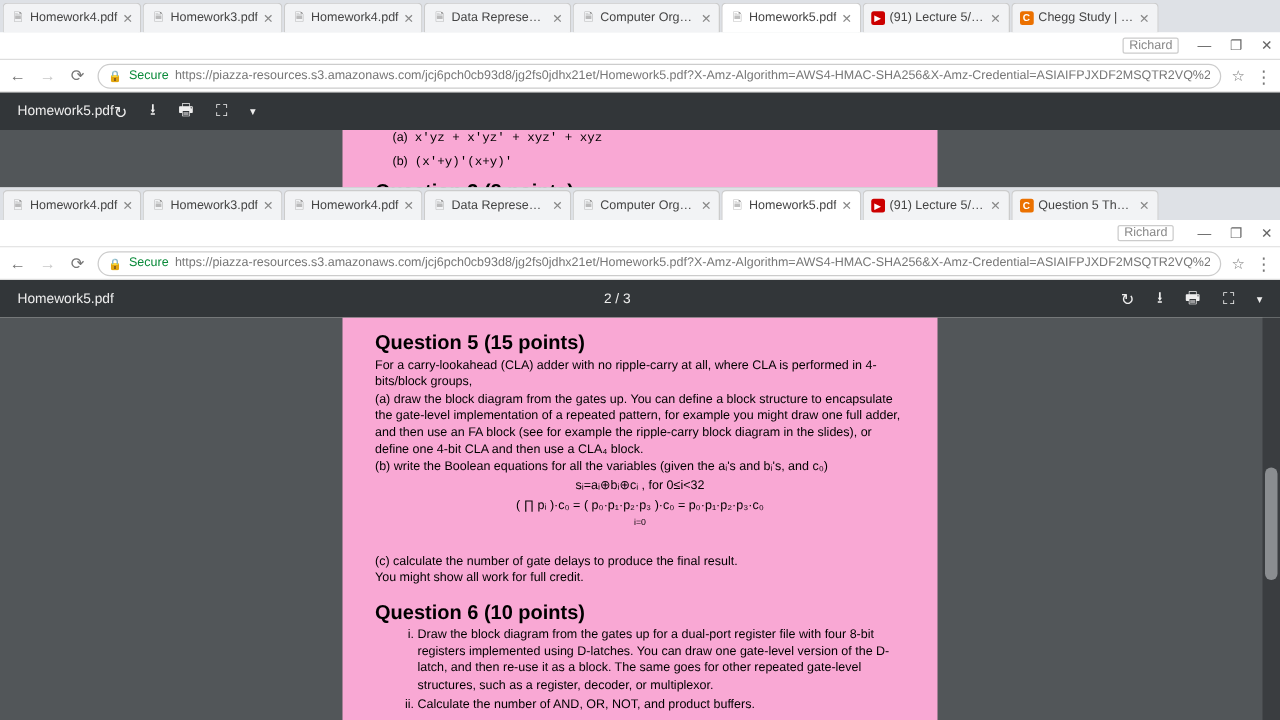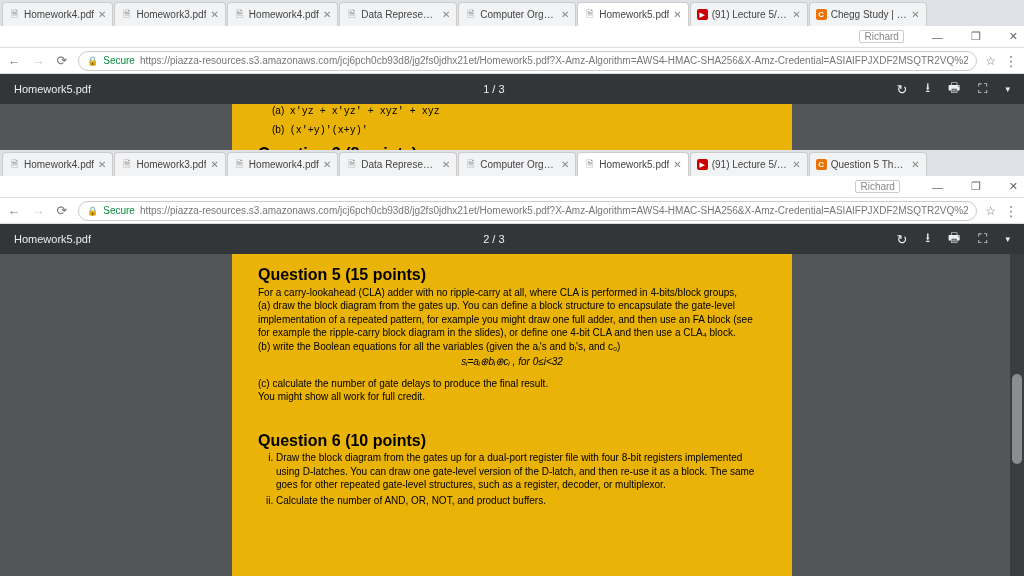--- a/index.html
+++ b/index.html
@@ -1,20 +1,20 @@
 <!DOCTYPE html>
 <html><head>
 <meta charset="utf-8">
 <style>
 *{margin:0;padding:0;box-sizing:border-box;font-family:"Segoe UI",Arial,sans-serif}
 body{background:#202124;width:1024px;height:576px;overflow:hidden;position:relative}
 .window{position:absolute;left:0;width:1024px;background:#fff}
 .w1{top:0;height:150px}
 .w2{top:150px;height:426px}
-.titlebar{height:22px;background:#fff;display:flex;align-items:center;justify-content:flex-end;padding:0 6px;gap:28px;font-size:12px;color:#555;border-bottom:1px solid #ddd}
+.titlebar{height:22px;background:#fff;display:flex;align-items:center;justify-content:flex-end;padding:0 6px;gap:15px;font-size:12px;color:#555;border-bottom:1px solid #ddd}
 .titlebar .user{margin-right:auto;opacity:0}
 .tb-btn{cursor:pointer;font-size:11px;color:#666}
 .tabstrip{height:26px;background:#dee1e6;display:flex;align-items:flex-end;padding-left:2px;overflow:hidden}
 .tab{height:24px;background:#f2f3f5;border-radius:4px 4px 0 0;display:flex;align-items:center;padding:0 6px;margin-right:1px;font-size:10px;color:#444;max-width:118px;min-width:90px;gap:4px;border:1px solid #ccc;border-bottom:none;cursor:pointer}
 .tab.active{background:#fff}
 .tab .fav{width:11px;height:11px;flex:0 0 11px;display:flex;align-items:center;justify-content:center;font-size:9px;color:#888}
 .tab .txt{overflow:hidden;white-space:nowrap;text-overflow:ellipsis;flex:1}
 .tab .x{font-size:10px;color:#888;cursor:pointer}
 .fav.yt{background:#cc0000;color:#fff;border-radius:2px;font-size:7px}
 .fav.chegg{background:#eb7100;color:#fff;border-radius:2px;font-size:8px;font-weight:bold}
@@ -26,28 +26,28 @@
 .url{color:#777;white-space:nowrap;overflow:hidden}
 .star{color:#777;font-size:12px;cursor:pointer}
 .dots{color:#777;font-size:14px;cursor:pointer}
 .pdfbar{height:30px;background:#323639;display:flex;align-items:center;color:#eee;font-size:11px;padding:0 14px}
 .pdfbar .title{flex:0 0 auto}
 .pdfbar .center{flex:1;text-align:center;font-size:11px}
 .pdfbar .actions{display:flex;gap:18px;align-items:center}
 .pdfbar .act{cursor:pointer;font-size:13px}
 .page-area{background:#525659;height:calc(100% - 104px);display:flex;justify-content:center;overflow:hidden;position:relative}
 .w1 .page-area{height:46px}
-.paper{background:#eab308;width:560px;padding:4px 26px;font-family:"Times New Roman",serif;font-size:10px;line-height:1.35;color:#000}
+.paper{background:#f9a8d4;width:476px;padding:4px 26px;font-family:"Times New Roman",serif;font-size:10px;line-height:1.35;color:#000}
 .w1 .paper{padding-top:0}
 .mono{font-family:"Courier New",monospace;font-size:10px}
 .qh{font-weight:bold;font-size:16px;margin-top:6px}
 .hint{font-style:italic;margin-left:14px}
-.eq{text-align:center;font-style:italic;margin:2px 0}
+.eq{text-align:center;margin:2px 0}
 .indent{margin-left:14px}
-ol.roman{list-style:lower-roman;margin-left:18px}
+ol.roman{list-style:lower-roman;margin-left:34px}
 ol.roman li{margin-bottom:2px}
 .scrollbar{position:absolute;right:0;top:0;width:14px;height:100%;background:#3a3d40}
 .thumb{position:absolute;right:2px;width:10px;background:#8a8d90;border-radius:5px}
 </style>
 </head>
 <body>
 
 <div class="window w1">
   <div class="tabstrip" id="tabs1">
       <div class="tab">
@@ -105,21 +105,20 @@
     <div class="omnibox">
       <span class="lock">🔒</span>
       <span class="secure">Secure</span>
       <span class="url">https://piazza-resources.s3.amazonaws.com/jcj6pch0cb93d8/jg2fs0jdhx21et/Homework5.pdf?X-Amz-Algorithm=AWS4-HMAC-SHA256&amp;X-Amz-Credential=ASIAIFPJXDF2MSQTR2VQ%2F20180422%2Fus-east…</span>
     </div>
     <span class="star">☆</span>
     <span class="dots">⋮</span>
   </div>
   <div class="pdfbar">
     <span class="title">Homework5.pdf</span>
-    <span class="center">1 / 3</span>
     <div class="actions">
       <span class="act">↻</span>
       <span class="act">⭳</span>
       <span class="act">🖶</span>
       <span class="act">⛶</span>
       <span class="act" style="font-size:9px">▾</span>
     </div>
   </div>
   <div class="page-area">
     <div class="paper">
@@ -202,23 +201,27 @@
       <span class="act" style="font-size:9px">▾</span>
     </div>
   </div>
   <div class="page-area">
     <div class="paper">
       <div class="qh">Question 5 (15 points)</div>
       <div>For a carry-lookahead (CLA) adder with no ripple-carry at all, where CLA is performed in 4-bits/block groups,</div>
       <div>  (a) draw the block diagram from the gates up. You can define a block structure to encapsulate the gate-level implementation of a repeated pattern, for example you might draw one full adder, and then use an FA block (see for example the ripple-carry block diagram in the slides), or define one 4-bit CLA and then use a CLA₄ block.</div>
       <div>  (b) write the Boolean equations for all the variables (given the aᵢ's and bᵢ's, and c₀)</div>
       <div class="eq">sᵢ=aᵢ⊕bᵢ⊕cᵢ , for 0≤i&lt;32</div>
-      <div style="margin-top:8px">  (c) calculate the number of gate delays to produce the final result.</div>
+      <div class="eq">
+        <span>( ∏ pᵢ )·c₀ = ( p₀·p₁·p₂·p₃ )·c₀ = p₀·p₁·p₂·p₃·c₀</span><br>
+        <span style="font-size:7px">i=0</span>
+      </div>
+      <div style="margin-top:18px">  (c) calculate the number of gate delays to produce the final result.</div>
       <div>You might show all work for full credit.</div>
-      <div class="qh" style="margin-top:26px">Question 6 (10 points)</div>
+      <div class="qh" style="margin-top:10px">Question 6 (10 points)</div>
       <ol class="roman">
         <li>Draw the block diagram from the gates up for a dual-port register file with four 8-bit registers implemented using D-latches. You can draw one gate-level version of the D-latch, and then re-use it as a block. The same goes for other repeated gate-level structures, such as a register, decoder, or multiplexor.</li>
         <li>Calculate the number of AND, OR, NOT, and product buffers.</li>
       </ol>
     </div>
     <div class="scrollbar">
       <div class="thumb" style="top:120px;height:90px"></div>
     </div>
   </div>
 </div>

